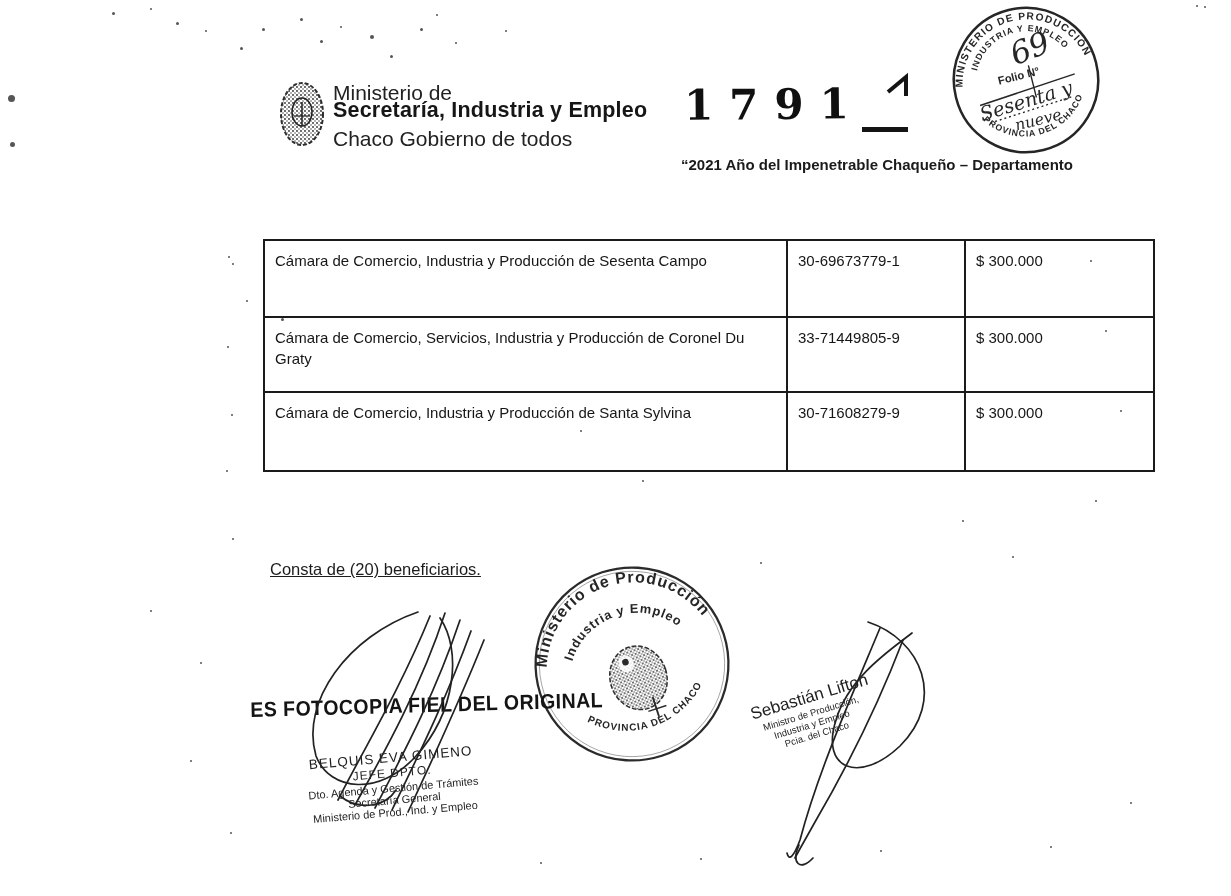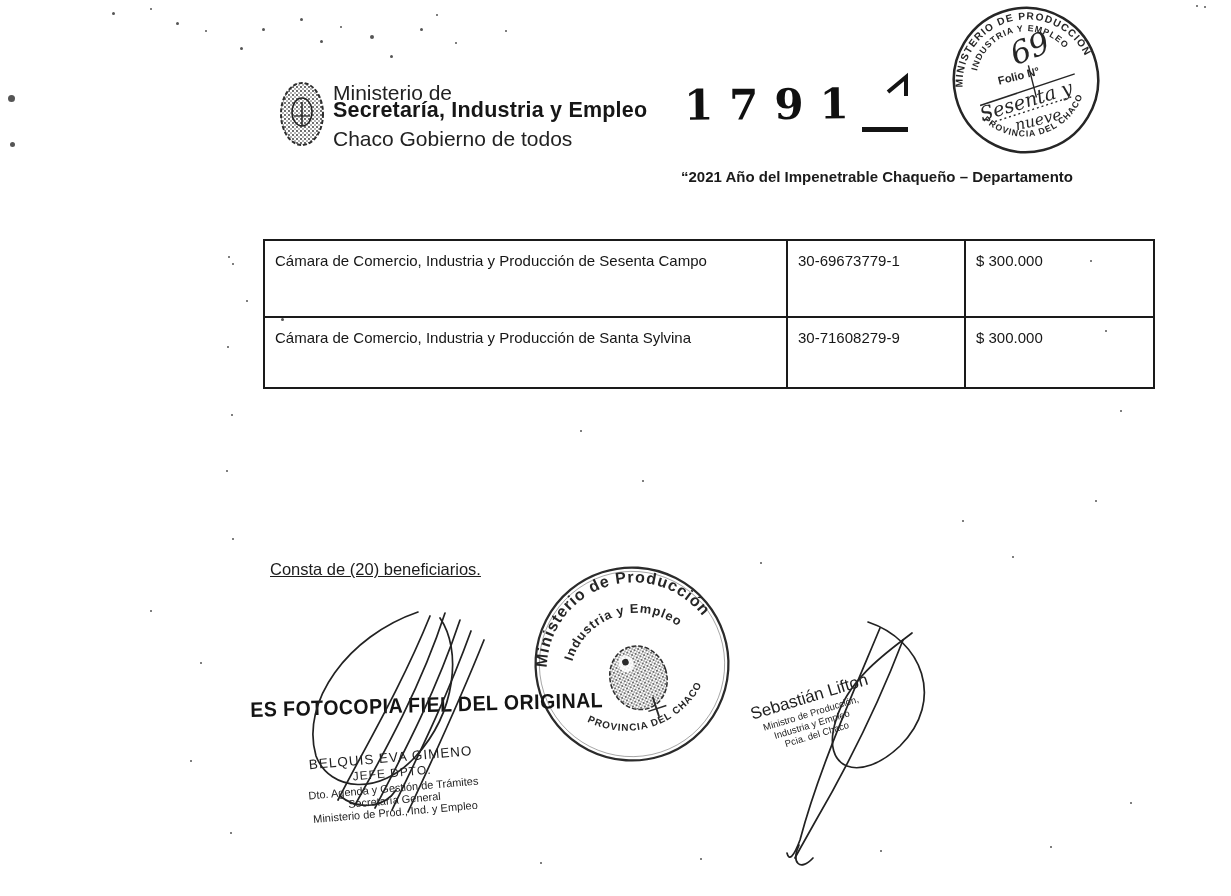--- a/index.html
+++ b/index.html
@@ -13,21 +13,21 @@
   .docnum{font-family:"DejaVu Serif",serif;font-weight:bold;font-size:42px;
           letter-spacing:16px;color:#101010;transform:rotate(-.5deg);}
   .legend{width:430px;text-align:center;font-size:15px;font-weight:bold;color:#1b1b1b;line-height:1.45;}
 
   
   table.benef{border-collapse:collapse;table-layout:fixed;width:812px;}
   table.benef td{border:2px solid #1a1a1a;vertical-align:top;font-size:15px;line-height:1.4;color:#161616;}
   td.c-name{width:481px;padding:9px 30px 9px 10px;}
   td.c-cuit{width:160px;padding:9px 6px 9px 10px;}
   td.c-amt{width:171px;padding:9px 6px 9px 10px;}
-  tr.r1{height:77px;} tr.r2{height:75px;} tr.r3{height:75px;} tr.r4{height:71px;}
+  tr.r1{height:77px;} tr.r2{height:75px;} tr.r3{height:75px;} tr.r4{height:79px;}
 
   .note{font-size:16.5px;color:#1c1c1c;}
 
   
   .photocopy{font-size:21px;font-weight:bold;color:#141414;letter-spacing:.5px;
              transform:scaleX(.93) rotate(-1.5deg);transform-origin:left top;white-space:nowrap;}
 
   
   .signer-left{width:230px;text-align:center;transform:rotate(-5deg);color:#1e1e1e;}
   .signer-left .l1{font-size:13.5px;letter-spacing:1px;}
@@ -67,21 +67,21 @@
       <line x1="18" y1="38" x2="34" y2="38" stroke="#222" stroke-width="1.2"></line>
     </svg>
   </div>
 
   <div class="abs hdr-small" style="left:333px;top:81px;">Ministerio de</div>
   <div class="abs hdr-big" style="left:333px;top:98px;">Secretaría, Industria y Empleo</div>
   <div class="abs hdr-small" style="left:333px;top:127px;">Chaco Gobierno de todos</div>
 
   <div class="abs docnum" style="left:684px;top:80px;">1791</div>
 
-  <div class="abs legend" style="left:662px;top:166px;">
+  <div class="abs legend" style="left:662px;top:154px;">
     <div>“2021 Año del Impenetrable Chaqueño – Departamento</div>
   </div>
 
   <div class="abs stamp-rot1" style="left:948px;top:2px;width:156px;height:156px;">
     <svg width="156" height="156" viewBox="0 0 160 160">
       <circle cx="80" cy="80" r="74" fill="none" stroke="#262626" stroke-width="2.6"></circle>
       <defs>
         <path id="fa1" d="M 14,84 A 66,66 0 0 1 146,84"></path>
         <path id="fa2" d="M 28,82 A 52,52 0 0 1 132,82"></path>
         <path id="fa3" d="M 18,86 A 63,63 0 0 0 142,86"></path>
@@ -103,20 +103,25 @@
       <line x1="34" y1="114" x2="122" y2="108" stroke="#262626" stroke-width="1.4" stroke-dasharray="2 3"></line>
       <text x="58" y="128" class="script" font-size="16">nueve</text>
     </svg>
   </div>
 
   <table class="benef abs" style="left:263px;top:239px;">
     <tbody>
         <tr class="r1">
       <td class="c-name">Cámara de Comercio, Industria y Producción de Sesenta Campo</td>
       <td class="c-cuit">30-69673779-1</td>
+      <td class="c-amt">$ 300.000</td>
+    </tr>
+    <tr class="r3">
+      <td class="c-name">Cámara de Comercio, Servicios, Industria y Producción de Coronel Du Graty</td>
+      <td class="c-cuit">33-71449805-9</td>
       <td class="c-amt">$ 300.000</td>
     </tr>
     <tr class="r4">
       <td class="c-name">Cámara de Comercio, Industria y Producción de Santa Sylvina</td>
       <td class="c-cuit">30-71608279-9</td>
       <td class="c-amt">$ 300.000</td>
     </tr>
   </tbody>
     </table>
 

